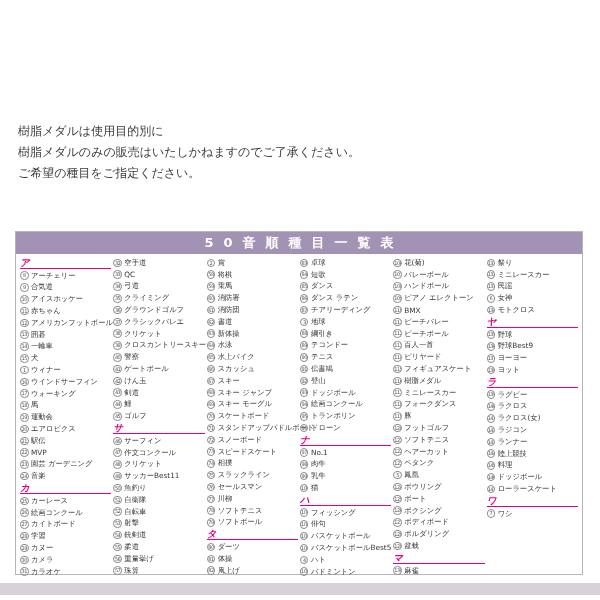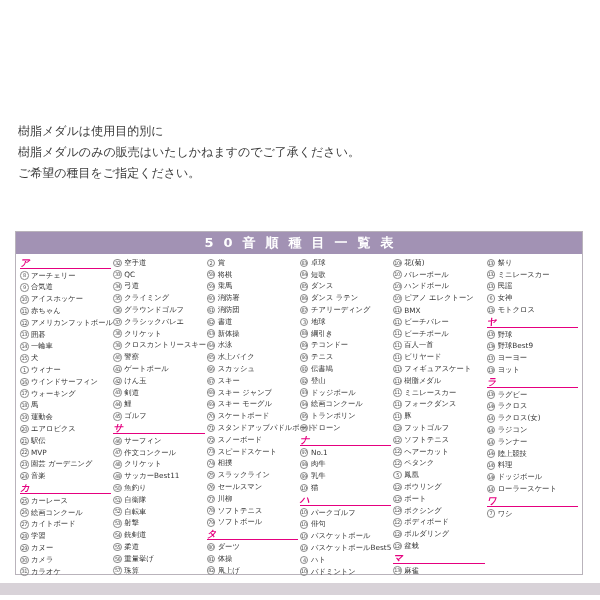--- a/index.html
+++ b/index.html
@@ -464,21 +464,21 @@
           </div>
           <div class="row">
             <span class="num">100</span>
             <span class="lbl">猫</span>
           </div>
           <div class="section-row">
             <span class="sec">ハ</span>
           </div>
           <div class="row">
             <span class="num">101</span>
-            <span class="lbl">パークゴルフ</span>
+            <span class="lbl">フィッシング</span>
           </div>
           <div class="row">
             <span class="num">102</span>
             <span class="lbl">俳句</span>
           </div>
           <div class="row">
             <span class="num">103</span>
             <span class="lbl">バスケットボール</span>
           </div>
           <div class="row">

